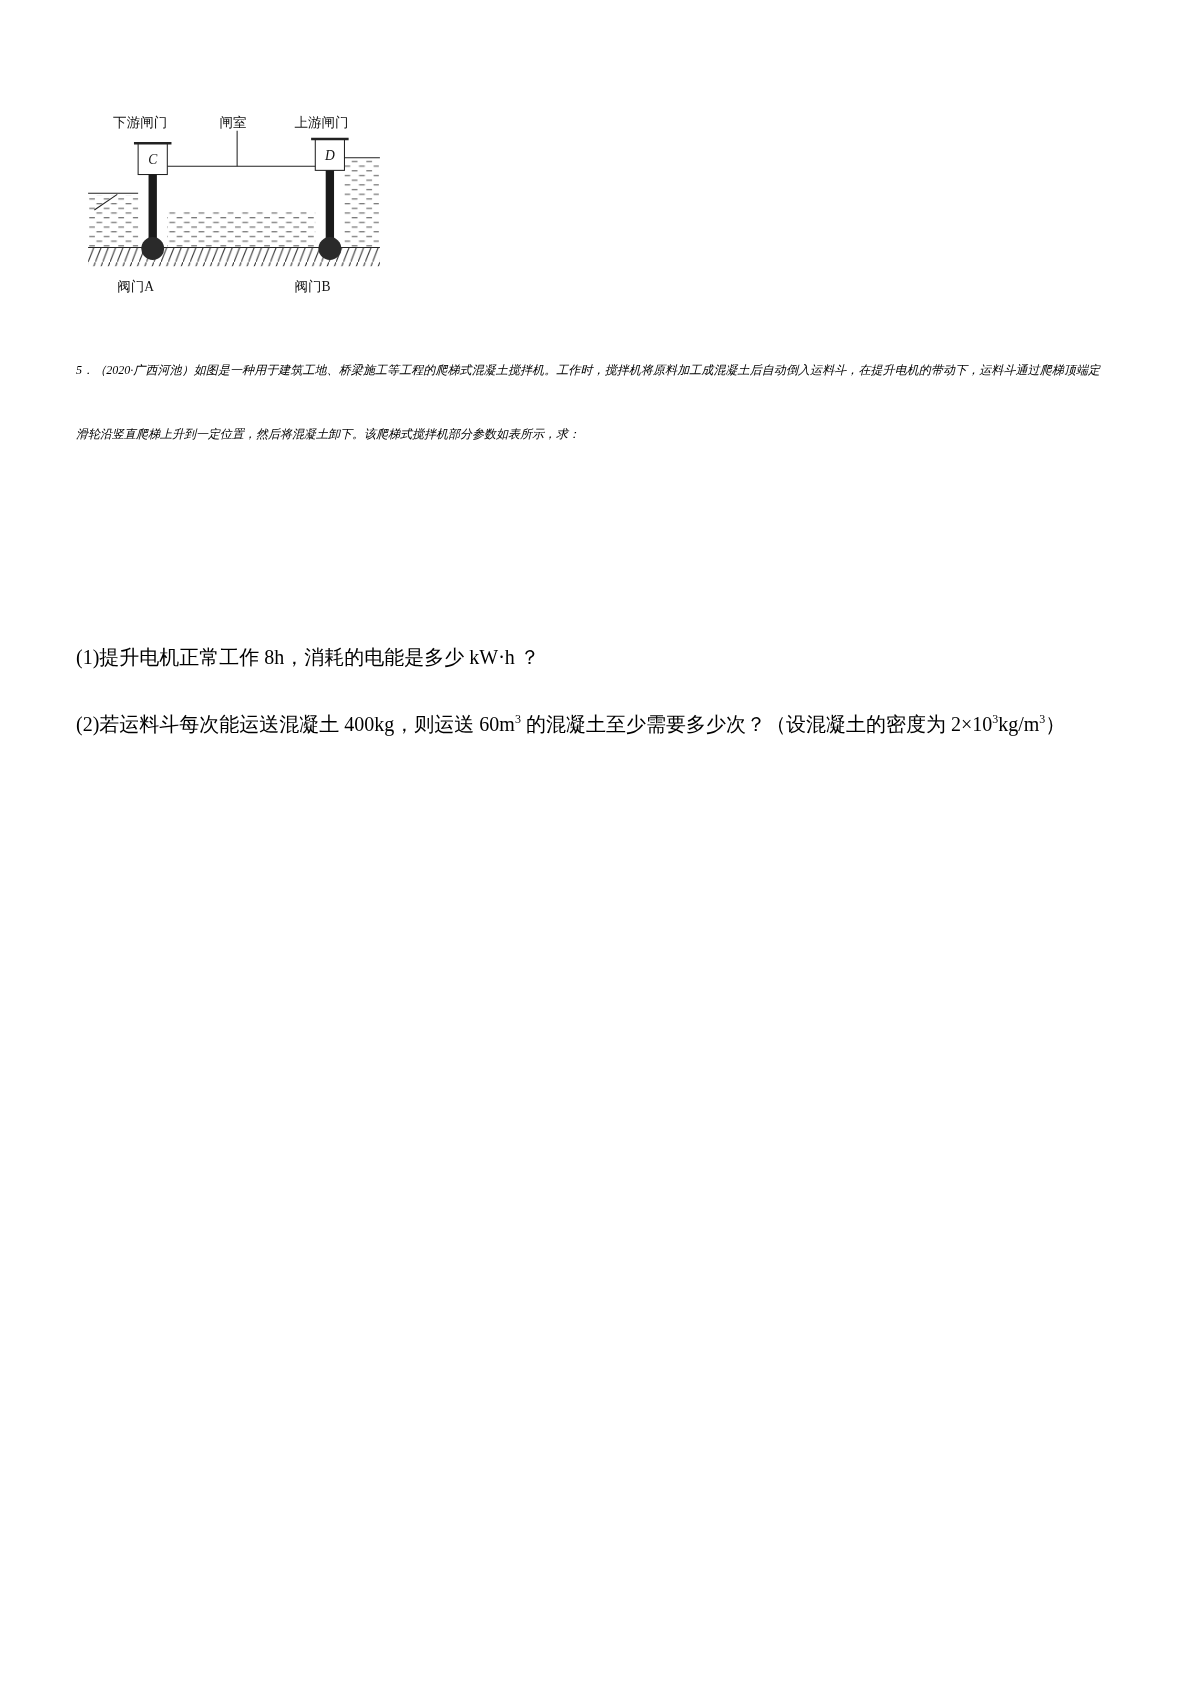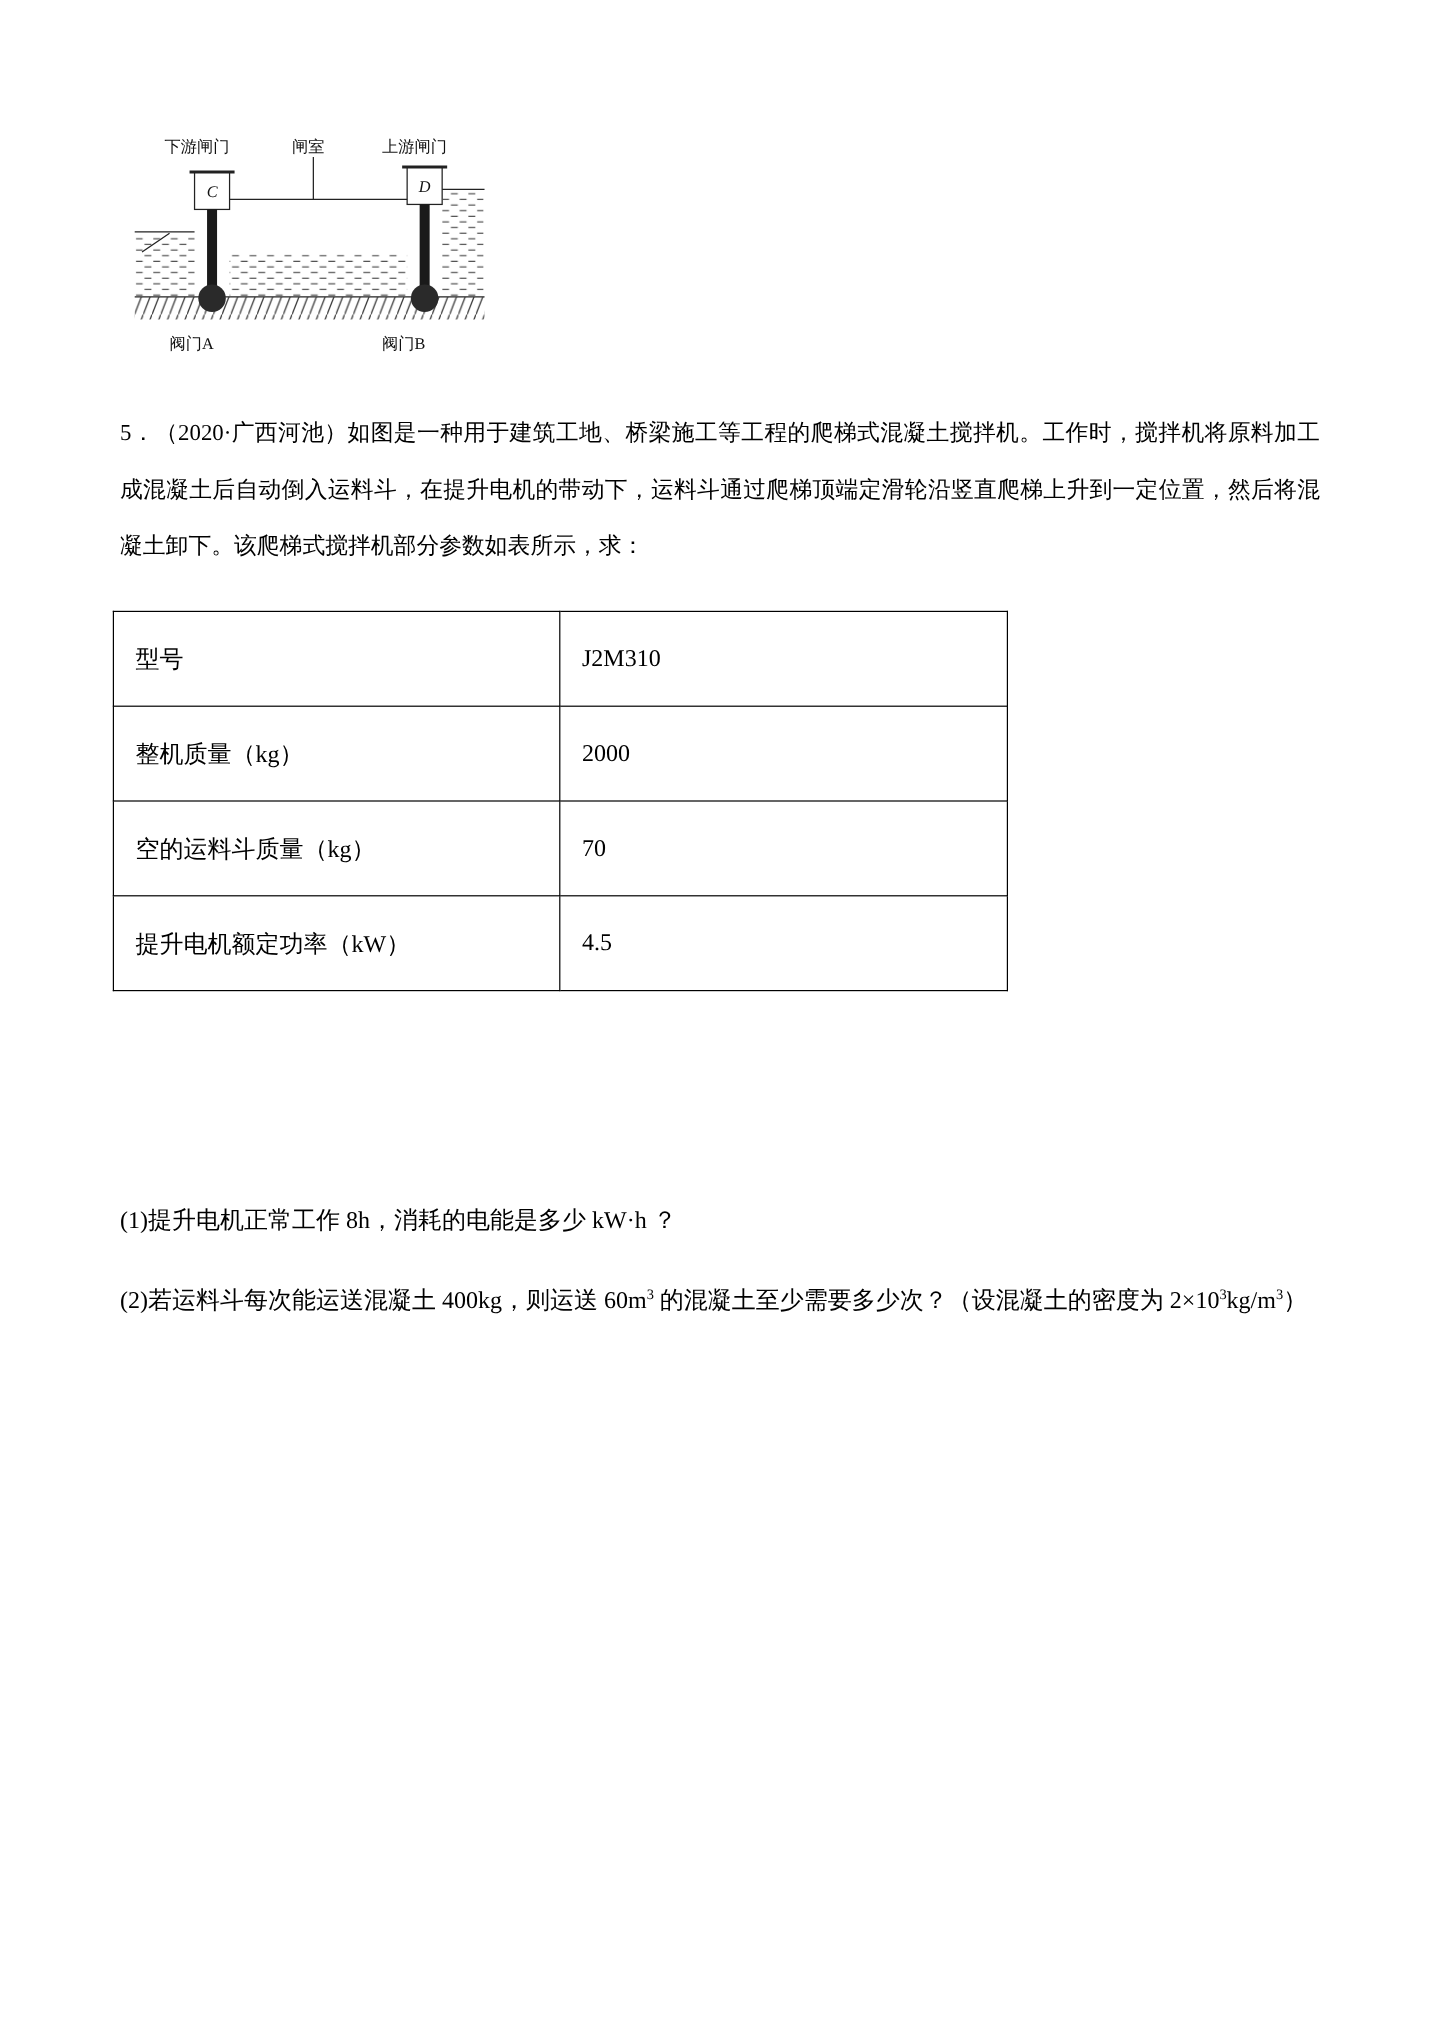--- a/index.html
+++ b/index.html
@@ -6,38 +6,39 @@
   html, body { margin: 0; padding: 0; }
   body {
     background: #ffffff;
     color: #000000;
     font-family: "Liberation Serif", "DejaVu Serif", serif;
   }
   .page {
     position: relative;
     width: 1200px;
     height: 1698px;
-    padding: 112px 100px 40px 100px;
+    padding: 112px 100px 40px 76px;
     background: #ffffff;
     overflow: hidden;
   }
   .figure {
     width: 292px;
     margin: 0 0 28px 12px;
   }
   .diagram-svg { display: block; }
   .diagram-svg .thin  { stroke: #222; stroke-width: 1; fill: none; }
   .diagram-svg .thick { stroke: #222; stroke-width: 2.4; fill: none; }
   .diagram-svg .dlabel  { font-size: 13px; fill: #111; font-family: "Liberation Serif", "DejaVu Serif", serif; }
   .diagram-svg .dletter { font-size: 13px; fill: #111; font-style: italic; font-family: "Liberation Serif", "DejaVu Serif", serif; }
   .intro {
-    font-size: 19px;
-    line-height: 47px;
+    font-size: 12px;
+    line-height: 64px;
     text-align: justify;
     margin: 0 0 30px 0;
+    font-style: italic;
   }
   .params-table {
     border-collapse: collapse;
     width: 745px;
     margin-left: -6px;
     table-layout: fixed;
   }
   .params-table td {
     border: 1px solid #000;
     height: 79px;
@@ -114,40 +115,20 @@
         <circle cx="232" cy="131" r="11" fill="#2a2a2a"></circle>
       </g>
 
       <text x="28" y="172" class="dlabel">阀门A</text>
       <text x="198" y="172" class="dlabel">阀门B</text>
     </svg>
   </div>
 
   <p class="intro">5．（2020·广西河池）如图是一种用于建筑工地、桥梁施工等工程的爬梯式混凝土搅拌机。工作时，搅拌机将原料加工成混凝土后自动倒入运料斗，在提升电机的带动下，运料斗通过爬梯顶端定滑轮沿竖直爬梯上升到一定位置，然后将混凝土卸下。该爬梯式搅拌机部分参数如表所示，求：</p>
 
-  <table class="params-table">
-    <tbody>
-      <tr>
-        <td class="label-cell">型号</td>
-        <td class="value-cell">J2M310</td>
-      </tr>
-      <tr>
-        <td class="label-cell">整机质量（kg）</td>
-        <td class="value-cell">2000</td>
-      </tr>
-      <tr>
-        <td class="label-cell">空的运料斗质量（kg）</td>
-        <td class="value-cell">70</td>
-      </tr>
-      <tr>
-        <td class="label-cell">提升电机额定功率（kW）</td>
-        <td class="value-cell">4.5</td>
-      </tr>
-    </tbody>
-  </table>
 
   <div class="questions">
     <p class="subq q1">(1)提升电机正常工作 8h，消耗的电能是多少 kW·h ？</p>
 
     <p class="subq"><span>(2)若运料斗每次能运送混凝土 400kg，则运送 60m</span><sup>3</sup><span> 的混凝土至少需要多少次？（设混凝土的密度为 2×10</span><sup>3</sup><span>kg/m</span><sup>3</sup><span>）</span></p>
 
   </div>
 
 </div>
 

